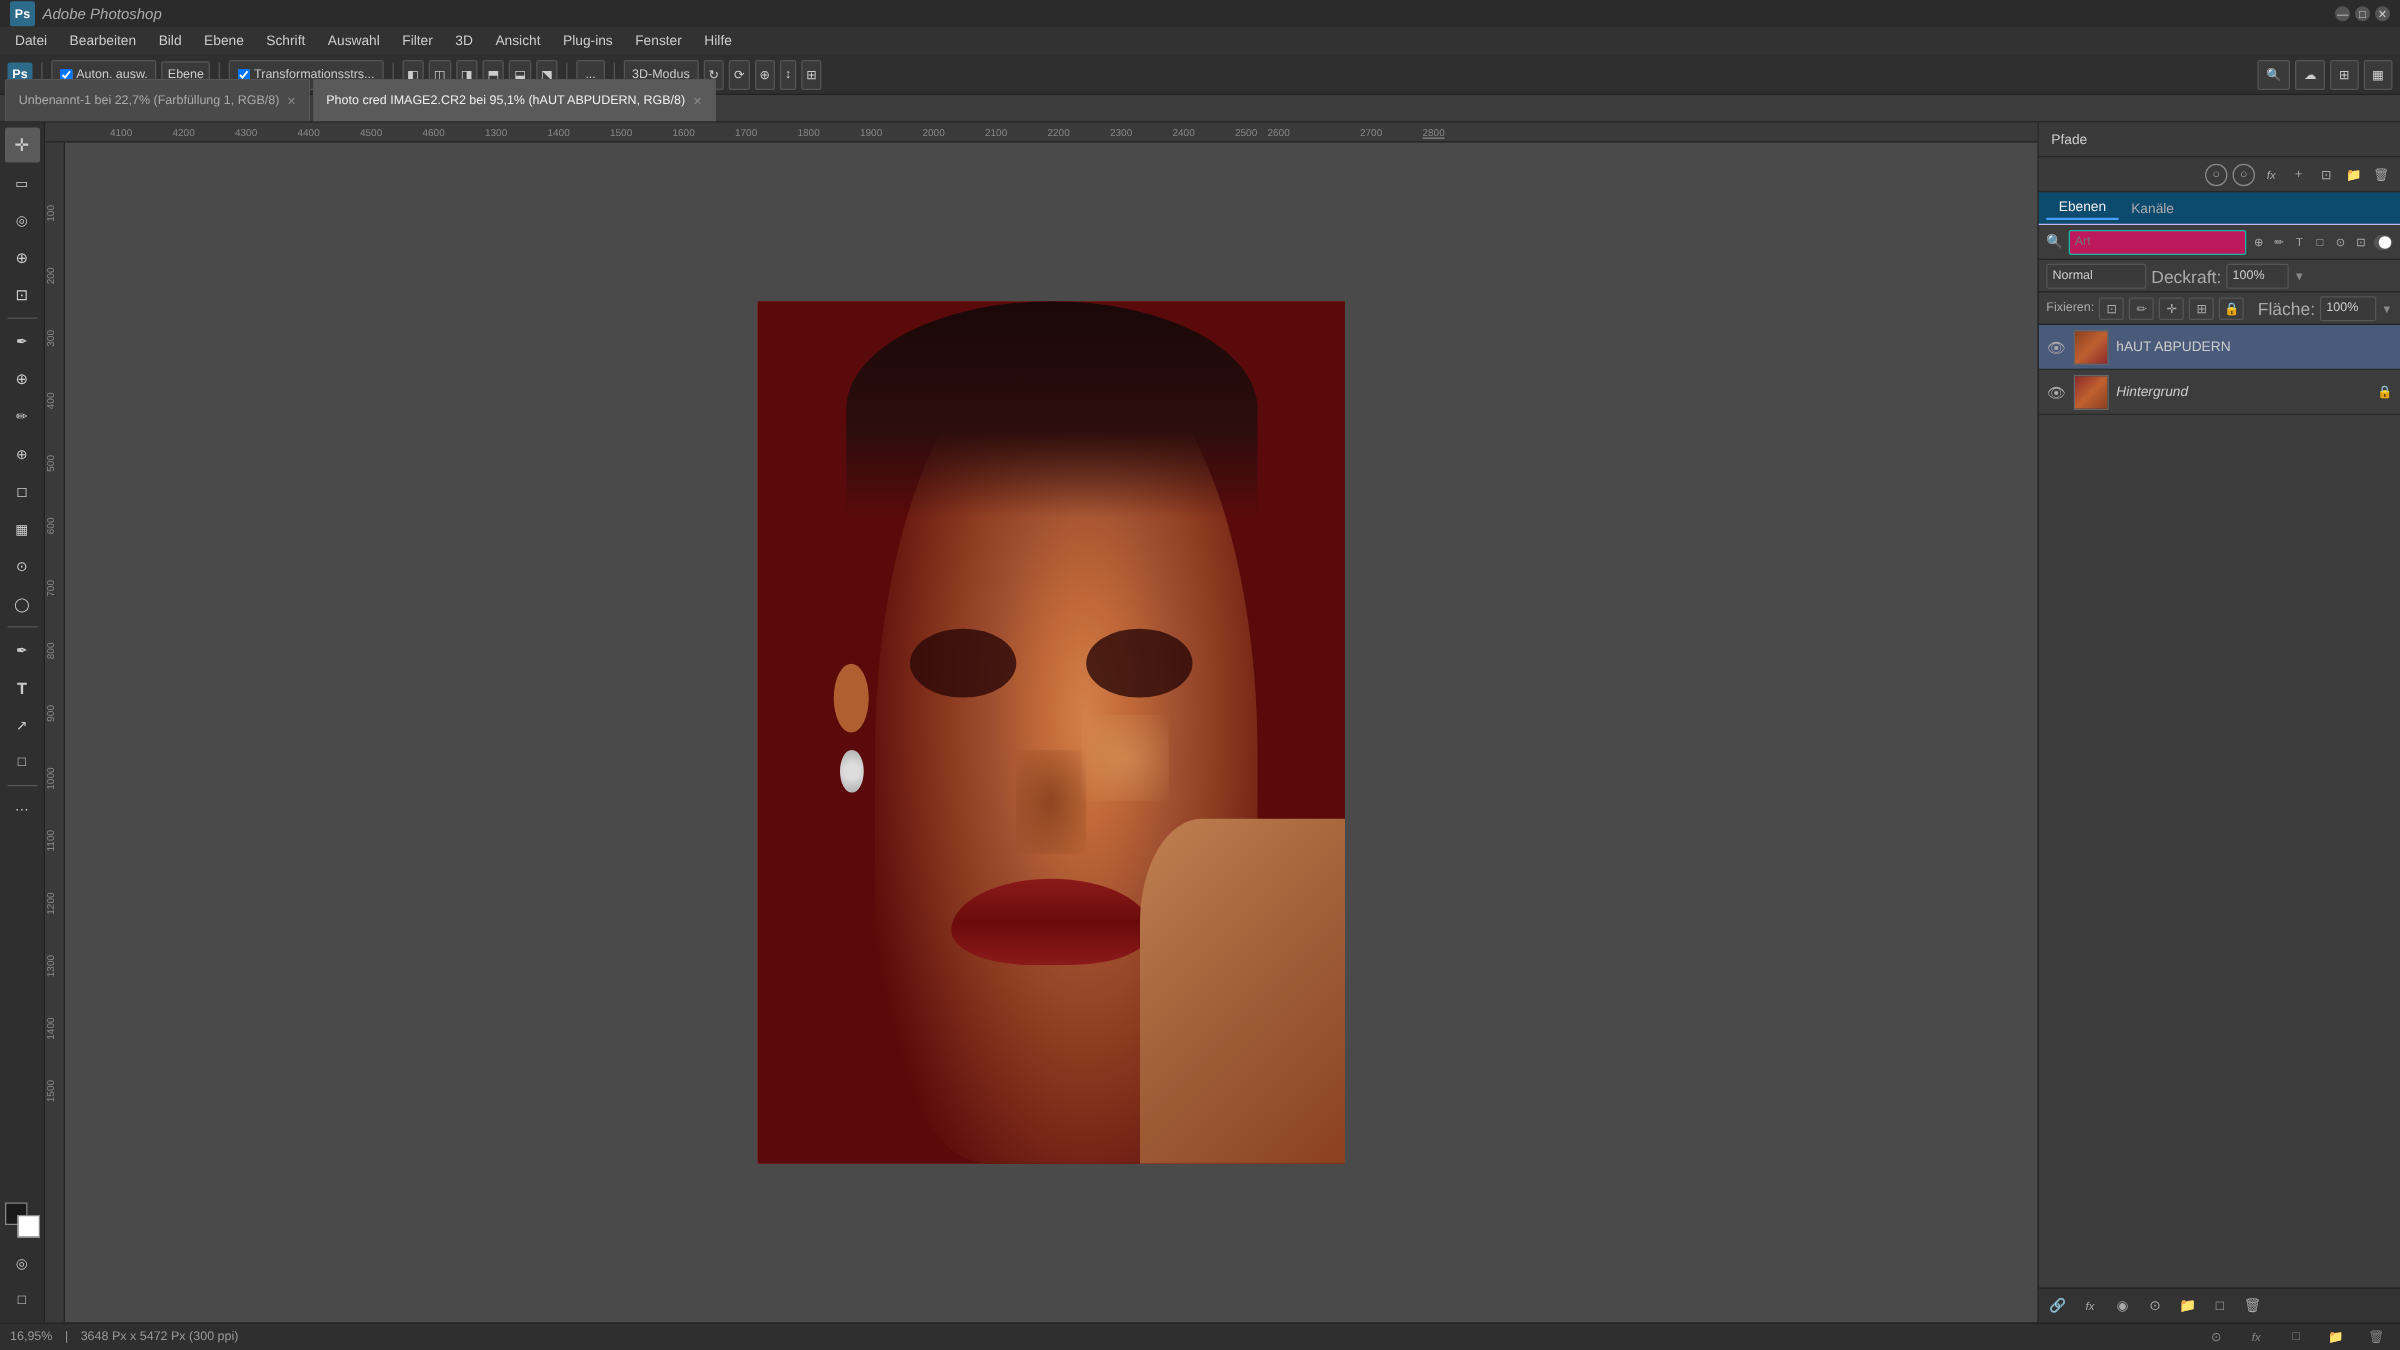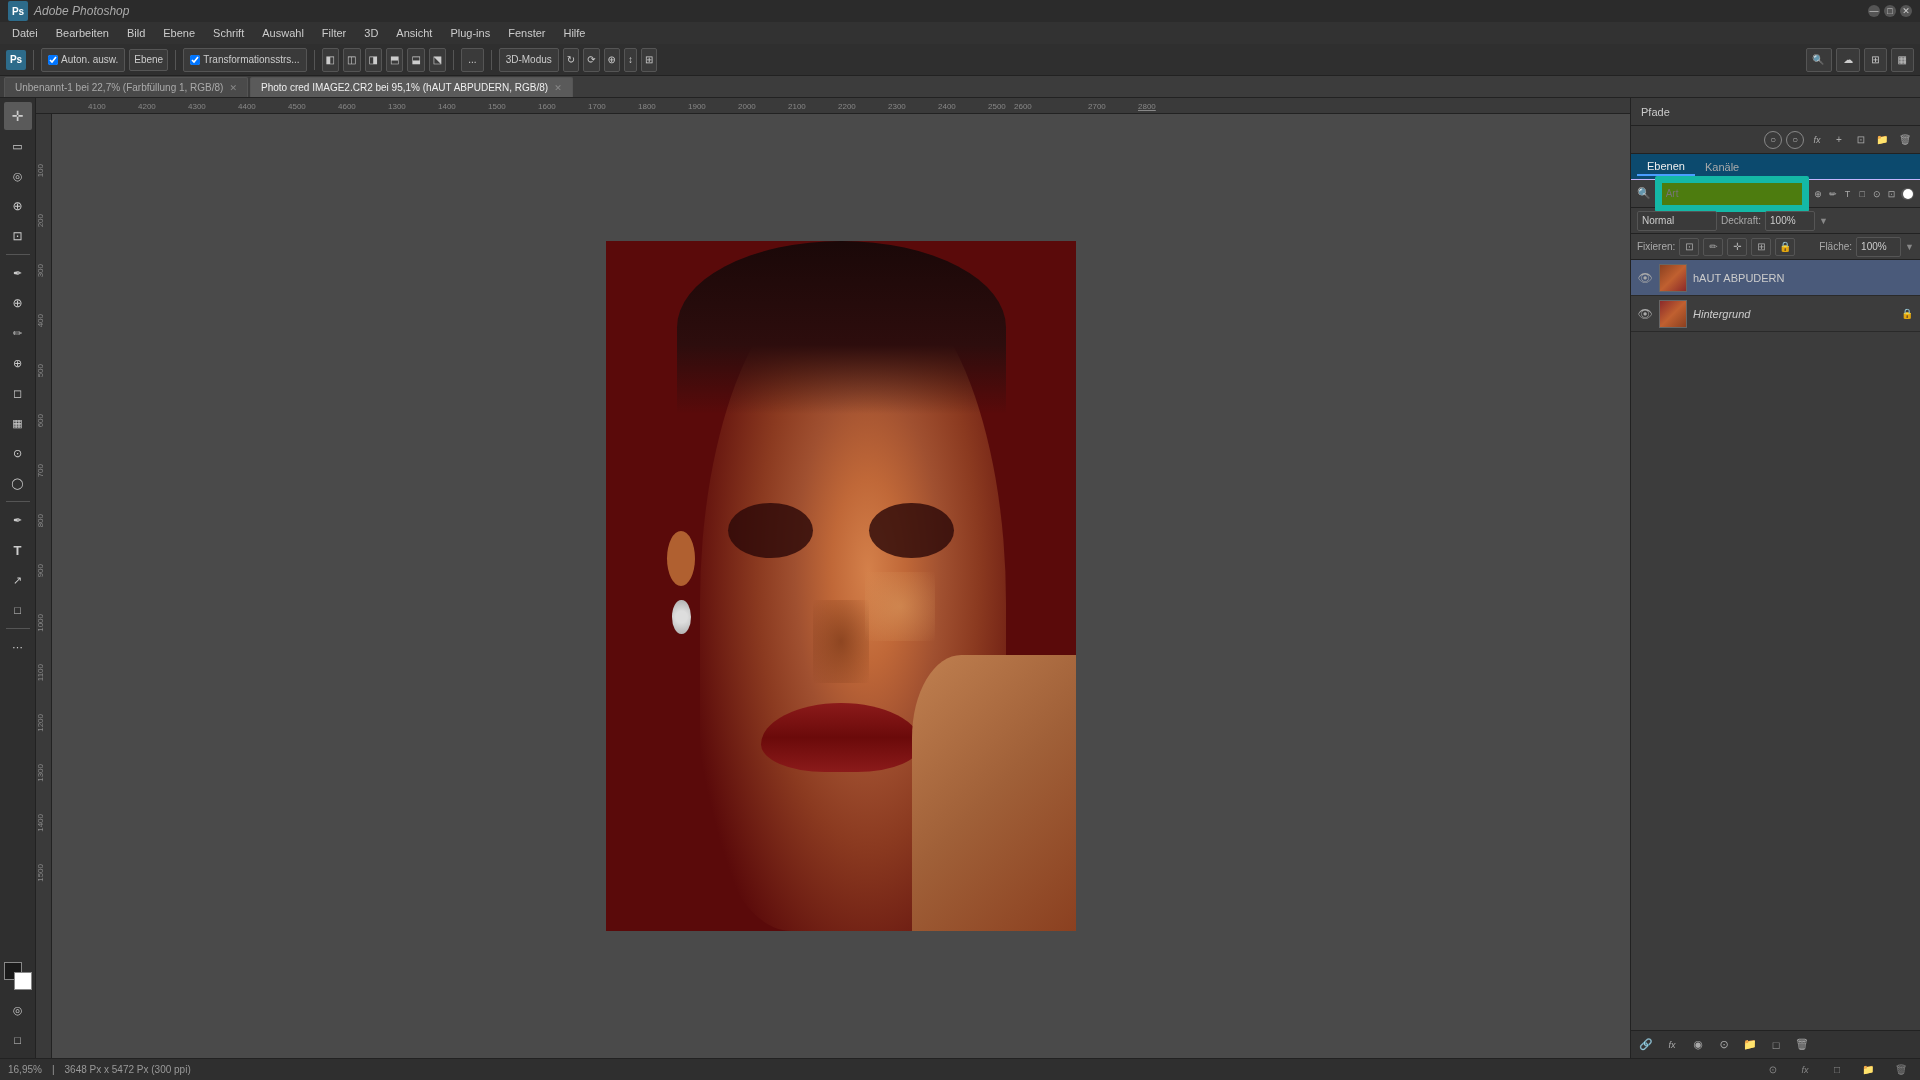--- a/index.html
+++ b/index.html
@@ -20,21 +20,21 @@
     .menu-item { padding: 2px 8px; font-size: 11px; color: #cccccc; cursor: pointer; border-radius: 2px; }
 
     
     #toolbar { height: 32px; background: #2f2f2f; display: flex; align-items: center; padding: 0 6px; flex-shrink: 0; gap: 4px; border-bottom: 1px solid #222; }
     .toolbar-btn { height: 24px; padding: 0 6px; background: #3a3a3a; border: 1px solid #555; color: #ccc; font-size: 10px; cursor: pointer; border-radius: 2px; display: flex; align-items: center; gap: 3px; }
     .toolbar-separator { width: 1px; height: 20px; background: #555; margin: 0 3px; }
     .toolbar-dropdown { height: 22px; padding: 0 4px; background: #3a3a3a; border: 1px solid #555; color: #ccc; font-size: 10px; cursor: pointer; border-radius: 2px; }
 
     
     #tabbar { height: 22px; background: #3c3c3c; display: flex; align-items: flex-end; padding: 0 4px; flex-shrink: 0; border-bottom: 1px solid #222; }
-    .tab { height: 20px; padding: 0 10px; background: #4a4a4a; border: 1px solid #555; border-bottom: none; color: #aaa; font-size: 10px; cursor: pointer; display: flex; align-items: center; gap: 6px; margin-right: 2px; border-radius: 2px 2px 0 0; }
+    .tab { height: 34px; padding: 0 10px; background: #4a4a4a; border: 1px solid #555; border-bottom: none; color: #aaa; font-size: 10px; cursor: pointer; display: flex; align-items: center; gap: 6px; margin-right: 2px; border-radius: 2px 2px 0 0; }
     .tab.active { background: #5a5a5a; color: #eee; }
     .tab-close { font-size: 9px; color: #888; }
 
     
     #ruler-h { height: 16px; background: #3a3a3a; flex-shrink: 0; position: relative; border-bottom: 1px solid #222; display: flex; align-items: center; padding-left: 36px; overflow: hidden; }
     .ruler-tick { position: absolute; font-size: 8px; color: #888; bottom: 2px; }
 
     
     #left-toolbar { width: 36px; background: #2f2f2f; display: flex; flex-direction: column; align-items: center; padding: 4px 0; gap: 2px; flex-shrink: 0; border-right: 1px solid #222; }
     .tool-btn { width: 28px; height: 28px; background: transparent; border: none; color: #ccc; cursor: pointer; display: flex; align-items: center; justify-content: center; border-radius: 2px; font-size: 14px; }
@@ -61,27 +61,27 @@
     .panel-icon-btn { width: 18px; height: 18px; background: transparent; border: none; color: #aaa; cursor: pointer; display: flex; align-items: center; justify-content: center; font-size: 10px; border-radius: 2px; }
     .panel-icon-btn.circle { border: 1px solid #888; border-radius: 50%; }
 
     
     #layer-tabs { display: flex; align-items: center; background: #0c4a6e; border-bottom: 1px solid #c4b5fd; height: 26px; padding: 0 6px; }
     .layer-tab { padding: 2px 10px; font-size: 11px; color: #aaa; cursor: pointer; border-radius: 2px 2px 0 0; }
     .layer-tab.active { color: #eee; border-bottom: 2px solid #4a9eff; }
 
     
     #layer-filter { height: 28px; display: flex; align-items: center; padding: 0 6px; gap: 4px; border-bottom: 1px solid #222; background: #3c3c3c; }
-    .layer-filter-input { flex: 1; height: 36px; background: #4d7c0f; border: 7px solid #14b8a6; color: #ccc; font-size: 10px; padding: 0 4px; border-radius: 2px; }
+    .layer-filter-input { flex: 1; height: 20px; background: #be185d; border: 1px solid #14b8a6; color: #ccc; font-size: 10px; padding: 0 4px; border-radius: 2px; }
     .lf-icon { font-size: 11px; color: #aaa; }
 
     
     #blend-row { height: 26px; display: flex; align-items: center; padding: 0 6px; gap: 4px; border-bottom: 1px solid #222; }
     .blend-select { height: 20px; background: #3a3a3a; border: 1px solid #555; color: #ccc; font-size: 10px; padding: 0 4px; border-radius: 2px; min-width: 80px; }
-    .blend-label { font-size: 10px; color: #aaa; }
+    .blend-label { font-size: 14px; color: #aaa; }
     .blend-value { height: 20px; background: #3a3a3a; border: 1px solid #555; color: #ccc; font-size: 10px; padding: 0 4px; border-radius: 2px; width: 50px; }
 
     
     #lock-row { height: 26px; display: flex; align-items: center; padding: 0 6px; gap: 4px; border-bottom: 1px solid #222; }
     .lock-label { font-size: 10px; color: #aaa; }
     .lock-btn { width: 20px; height: 18px; background: transparent; border: 1px solid #555; color: #aaa; cursor: pointer; display: flex; align-items: center; justify-content: center; font-size: 10px; border-radius: 2px; }
 
     
     #layers-list { flex: 1; overflow-y: auto; }
     .layer-item { height: 36px; display: flex; align-items: center; padding: 0 6px; gap: 6px; border-bottom: 1px solid #2a2a2a; cursor: pointer; }

